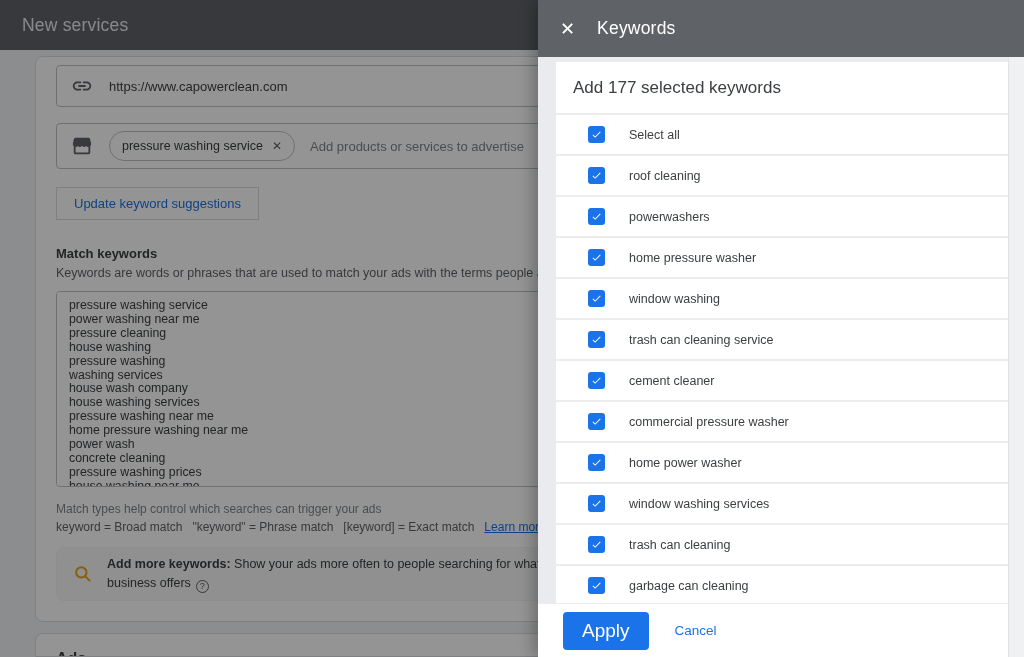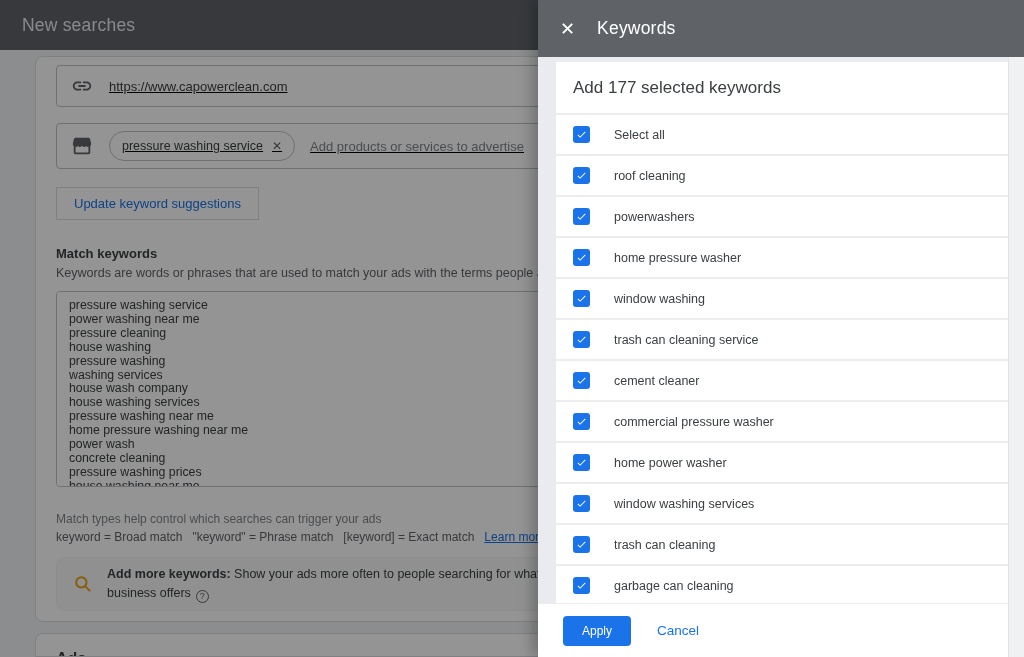--- a/index.html
+++ b/index.html
@@ -12,21 +12,21 @@
   .app-header { position:absolute; top:0; left:0; width:100%; height:50px;
                 background:#5f6368; display:flex; align-items:center; }
   .app-title { color:#e8eaed; font-size:17.5px; margin-left:22px; letter-spacing:.2px; }
 
   .card { position:absolute; background:#fff; border:1px solid #dadce0; border-radius:8px; }
   .card-main { left:35px; top:56px; width:950px; height:566px; overflow:hidden; }
   .card-ads  { left:35px; top:633px; width:950px; height:24px; border-radius:8px 8px 0 0; overflow:hidden; }
   .ads-title { font-size:16px; font-weight:bold; color:#3c4043; margin:16px 0 0 20px; }
 
   .field { margin:0 20px; border:1px solid #bdc1c6; border-radius:4px;
-           display:flex; align-items:center; background:#fff;text-decoration:underline; }
+           display:flex; align-items:center; background:#fff; }
   .field-url { margin-top:8px; height:42px; padding:0 14px; }
   .field-chips { margin-top:16px; height:46px; padding:0 14px; }
   .field .ficon { width:22px; height:22px; color:#5f6368; flex:0 0 auto; }
   .url-text { font-size:13px; color:#3c4043; margin-left:16px; }
   .chip { display:flex; align-items:center; margin-left:16px; height:30px;
           border:1px solid #bdc1c6; border-radius:16px; padding:0 12px; background:#fff; }
   .chip-label { font-size:12.5px; font-weight:500; color:#3c4043; }
   .chip-x { font-size:12px; color:#5f6368; margin-left:9px; cursor:pointer; }
   .chips-placeholder { font-size:13px; color:#80868b; margin-left:15px; }
 
@@ -35,21 +35,21 @@
                 color:#1a73e8; font-size:13px; font-weight:500; font-family:inherit; cursor:pointer; }
 
   .kw-label { font-size:13px; font-weight:bold; color:#3c4043; margin:26px 0 0 20px; }
   .kw-desc  { font-size:12.5px; color:#5f6368; margin:5px 0 0 20px; white-space:nowrap; }
 
   .kw-textarea { display:block; margin:11px 20px 0; width:912px; height:196px;
                  border:1px solid #bdc1c6; border-radius:4px; resize:none;
                  font-family:inherit; font-size:12.3px; line-height:13.9px;
                  color:#3c4043; padding:7px 12px; background:#fff; outline:none; }
 
-  .match-help1 { font-size:12px; color:#80868b; margin:25px 0 0 20px; white-space:nowrap; }
+  .match-help1 { font-size:12px; color:#80868b; margin:15px 0 0 20px; white-space:nowrap; }
   .match-help2 { font-size:12px; color:#5f6368; margin:4px 0 0 20px; white-space:pre-wrap; }
   .learn-more { color:#1a73e8; text-decoration:underline; margin-left:10px; cursor:pointer; }
 
   .tip-box { margin:13px 20px 0; height:54px; background:#f8f9fa; border:1px solid #f1f3f4;
              border-radius:8px; display:flex; align-items:center; padding:0 16px; }
   .tip-icon { width:20px; height:20px; flex:0 0 auto; margin-right:14px; }
   .tip-line { font-size:12.5px; color:#3c4043; line-height:19px; white-space:nowrap; }
   .help-circle { display:inline-flex; align-items:center; justify-content:center;
                  width:13px; height:13px; border:1.3px solid #5f6368; border-radius:50%;
                  font-size:9px; color:#5f6368; margin-left:5px; vertical-align:-2px; }
@@ -62,44 +62,44 @@
            background:#e9ebee; box-shadow:-6px 0 14px rgba(0,0,0,.25); }
   .panel-header { position:absolute; top:0; left:0; right:0; height:57px; background:#5f6368;
                   display:flex; align-items:center; }
   .panel-close { color:#fff; font-size:18px; margin-left:22px; cursor:pointer; }
   .panel-title { color:#fff; font-size:17.5px; margin-left:22px; letter-spacing:.2px; }
 
   .panel-card { position:absolute; top:62px; left:18px; right:16px; bottom:0;
                 background:#fff; overflow:hidden; }
   .panel-heading { height:53px; display:flex; align-items:center; padding-left:17px;
                    border-bottom:2px solid #ebedef; font-size:17px; color:#3c4043; }
-  .kw-row { height:41px; display:flex; align-items:center; padding-left:17px;
+  .kw-row { height:41px; display:flex; align-items:center; padding-left:32px;
             border-bottom:2px solid #ebedef; cursor:pointer; }
   .checkbox { width:17px; height:17px; background:#1a73e8; border-radius:3px;
               display:flex; align-items:center; justify-content:center; flex:0 0 auto; }
   .kw-row-label { font-size:12.5px; color:#3c4043; margin-left:24px; }
 
   .scroll-track { position:absolute; top:57px; right:0; width:16px; bottom:0;
                   background:#f0f1f3; border-left:1px solid #e1e3e6; }
 
   .panel-footer { position:absolute; left:0; right:16px; bottom:0; height:54px; background:#fff;
                   display:flex; align-items:center; padding-left:25px; border-top:1px solid #ececec; }
   .apply-btn { background:#1a73e8; color:#fff; border:none; border-radius:4px;
-               padding:8px 19px; font-size:12px; font-weight:500; font-family:inherit; cursor:pointer; }
+               padding:8px 19px; font-size:19px; font-weight:500; font-family:inherit; cursor:pointer; }
   .cancel-btn { color:#1a73e8; font-size:13.5px; font-weight:500; margin-left:26px; cursor:pointer; }
 </style>
 </head>
 <body>
 
 <div class="stage">
 
   <div class="left-page">
 
     <div class="app-header">
-      <div class="app-title">New searches</div>
+      <div class="app-title">New services</div>
     </div>
 
     <div class="card card-main">
 
       <div class="field field-url">
         <svg class="ficon" viewBox="0 0 24 24" fill="currentColor">
           <path d="M3.9 12c0-1.71 1.39-3.1 3.1-3.1h4V7H7c-2.76 0-5 2.24-5 5s2.24 5 5 5h4v-1.9H7c-1.71 0-3.1-1.39-3.1-3.1zM8 13h8v-2H8v2zm9-6h-4v1.9h4c1.71 0 3.1 1.39 3.1 3.1s-1.39 3.1-3.1 3.1h-4V17h4c2.76 0 5-2.24 5-5s-2.24-5-5-5z"></path>
         </svg>
         <span class="url-text">https://www.capowerclean.com</span>
       </div>

